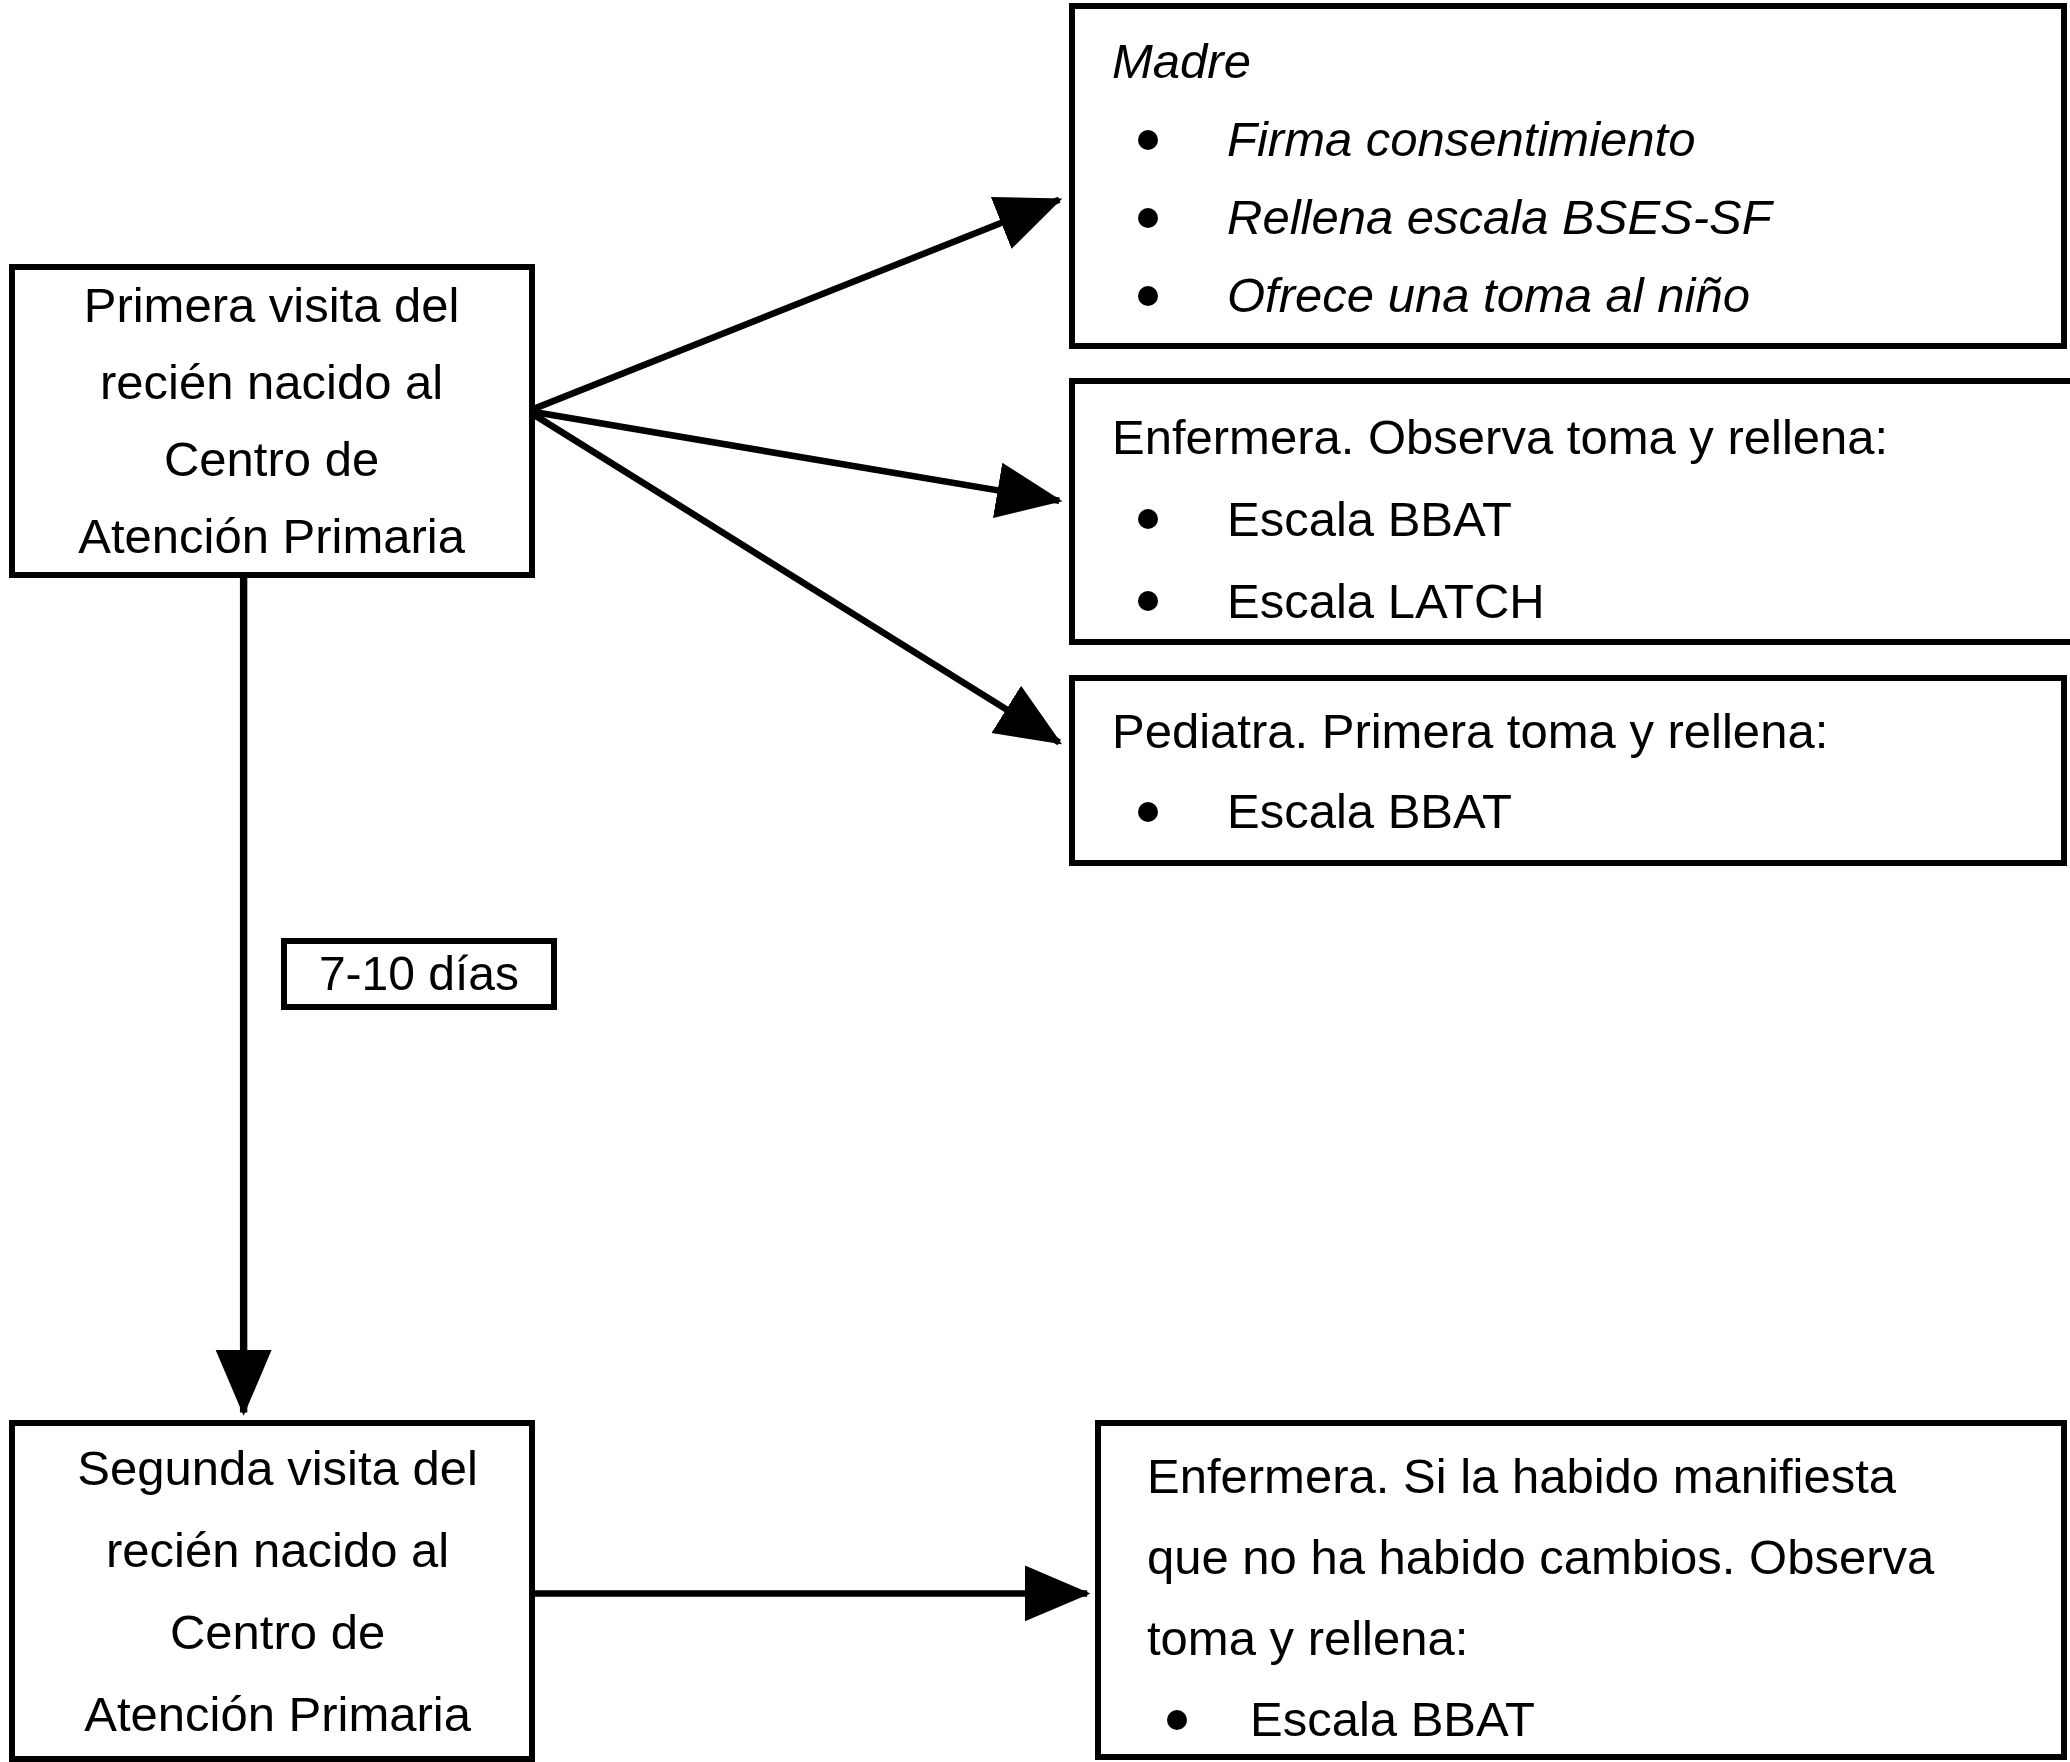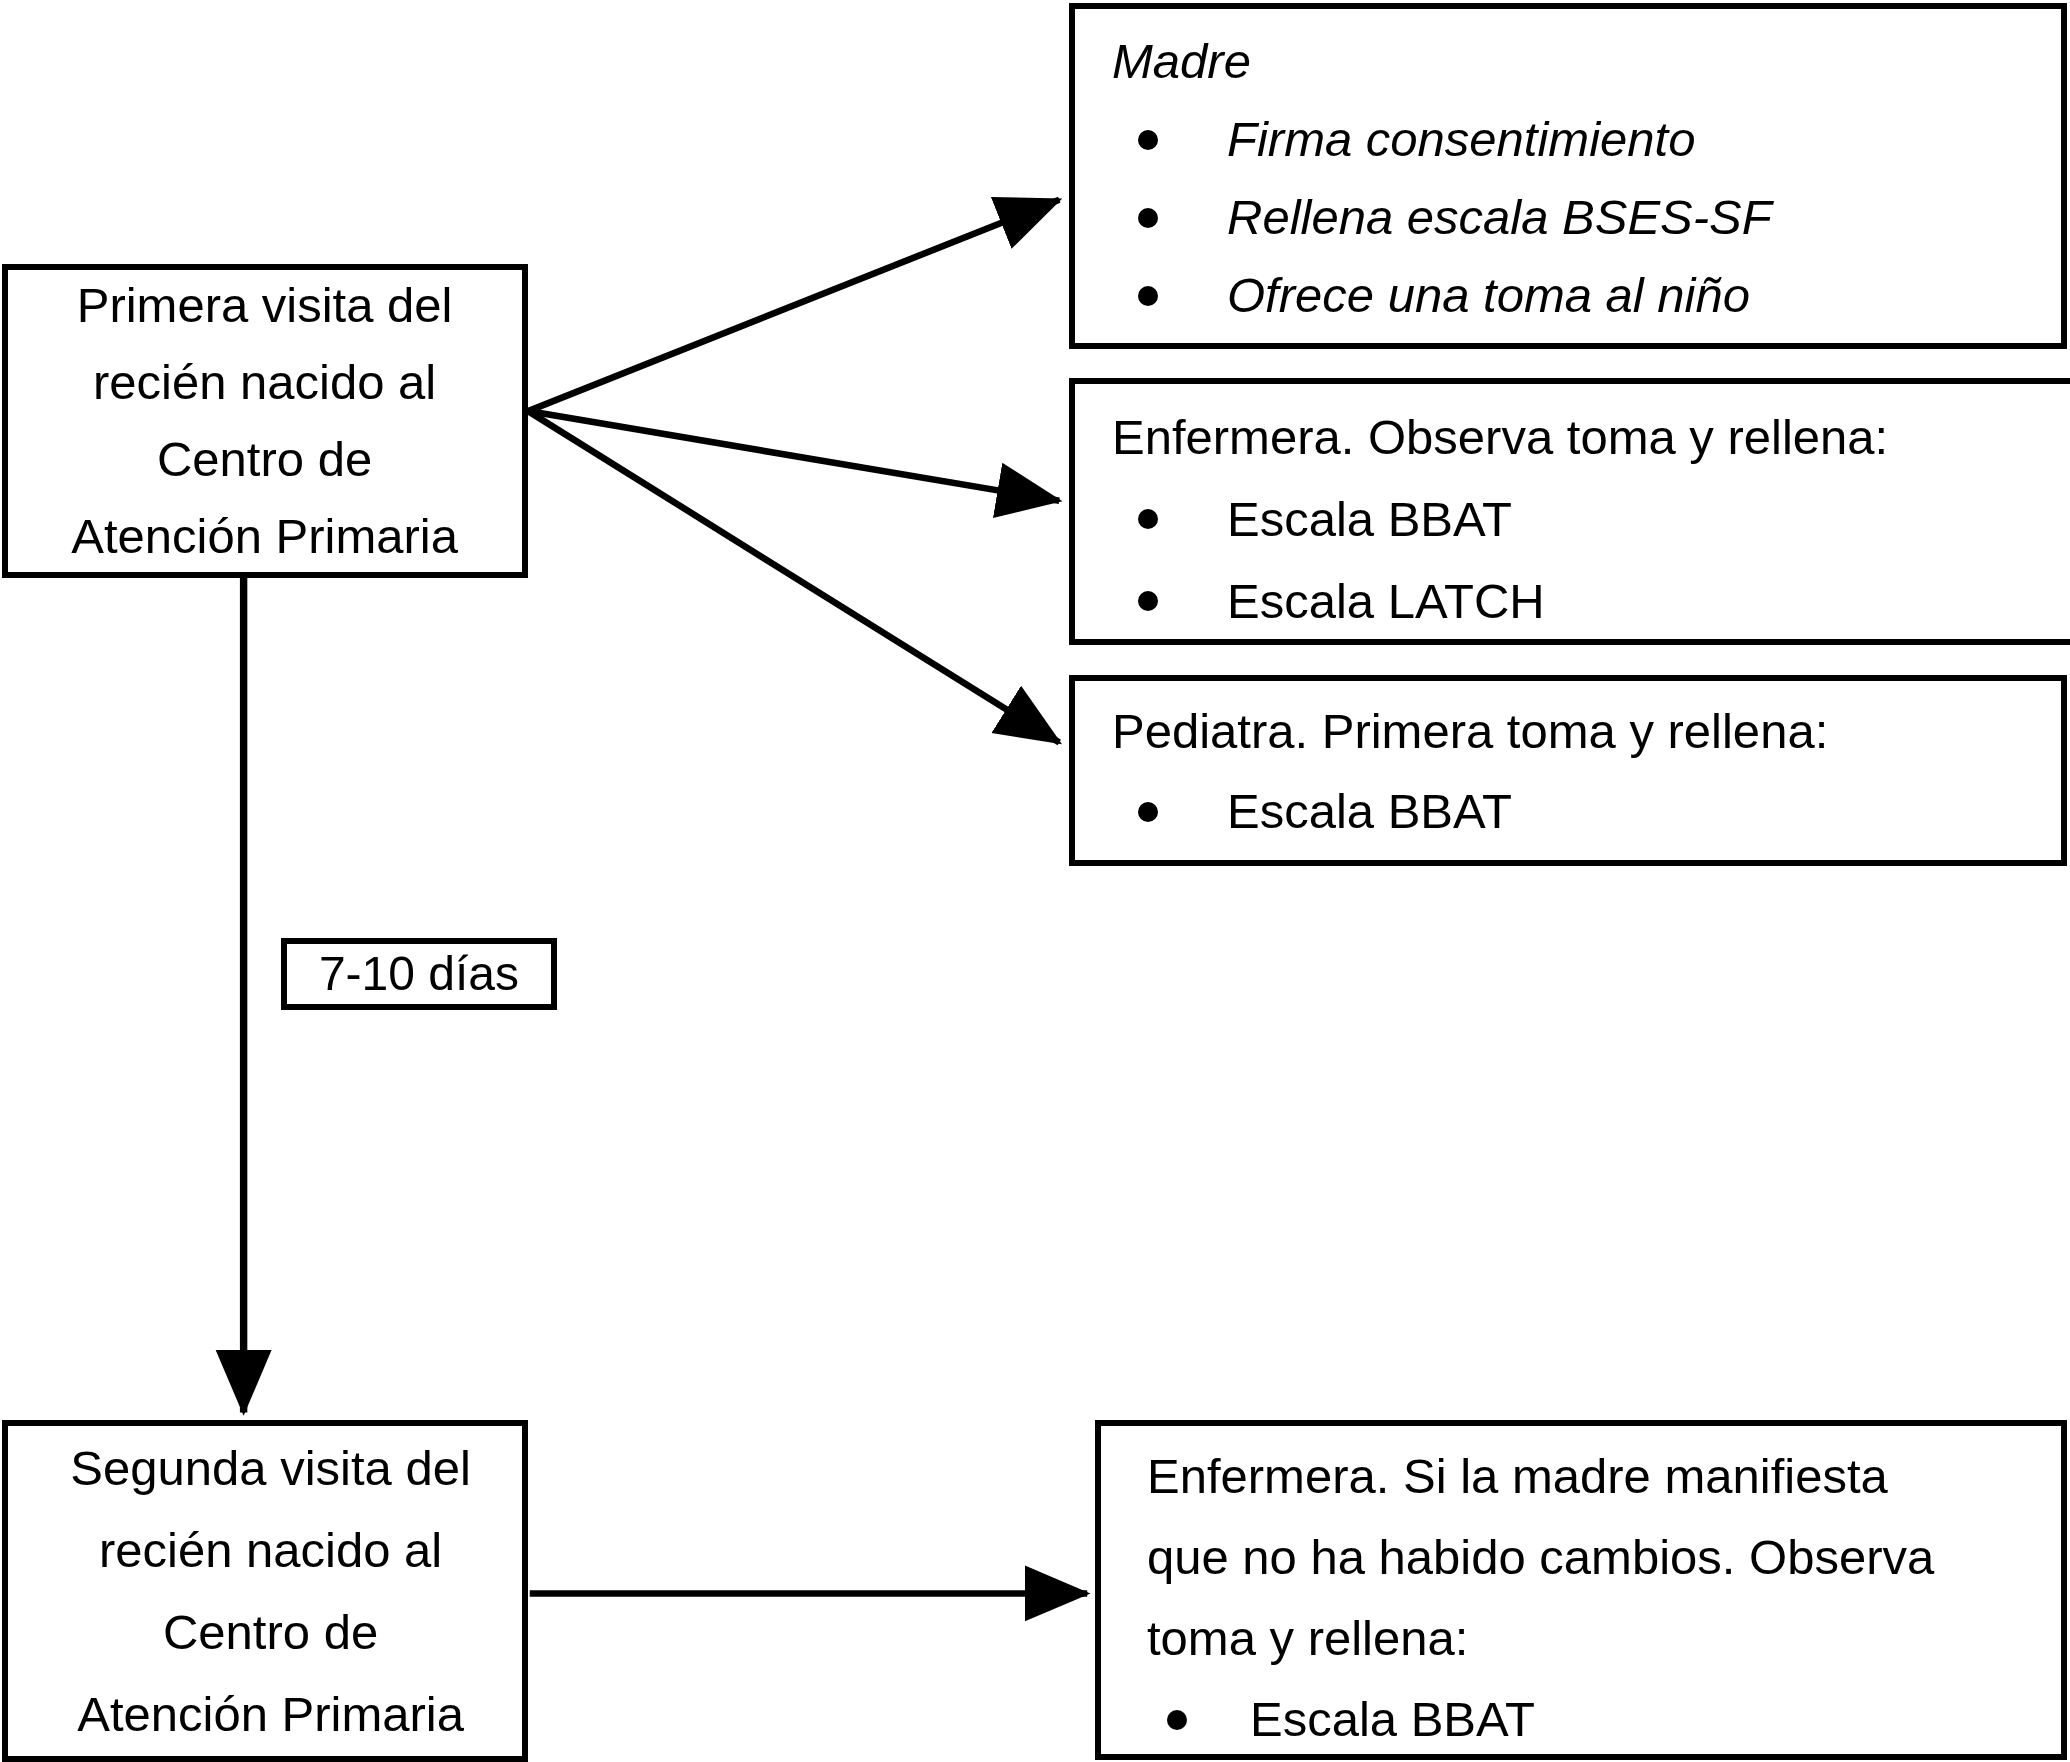--- a/index.html
+++ b/index.html
@@ -27,20 +27,21 @@
     border: 6.6px solid #000000;
     background: #ffffff;
     font-size: 49px;
     line-height: 78px;
   }
   .center-box {
     display: flex;
     flex-direction: column;
     justify-content: center;
     text-align: center;
+    margin-left: 7px;
   }
   .center-box .tline { line-height: 77px; }
   .list-box { text-align: left; }
   .row { white-space: nowrap; }
   .dot {
     display: inline-block;
     width: 20px;
     height: 20px;
     border-radius: 50%;
     background: #000000;
@@ -111,20 +112,20 @@
   </div>
 
   <div class="node center-box" id="box-second-visit">
     <div class="tline">Segunda visita del</div>
     <div class="tline">recién nacido al</div>
     <div class="tline">Centro de</div>
     <div class="tline">Atención Primaria</div>
   </div>
 
   <div class="node list-box" id="box-enfermera2">
-    <div class="row">Enfermera. Si la madre manifiesta</div>
+    <div class="row">Enfermera. Si la habido manifiesta</div>
     <div class="row">que no ha habido cambios. Observa</div>
     <div class="row">toma y rellena:</div>
     <div class="row indent-b"><span class="dot"></span><span>Escala BBAT</span></div>
   </div>
 
 </div>
 
 
 </body></html>

